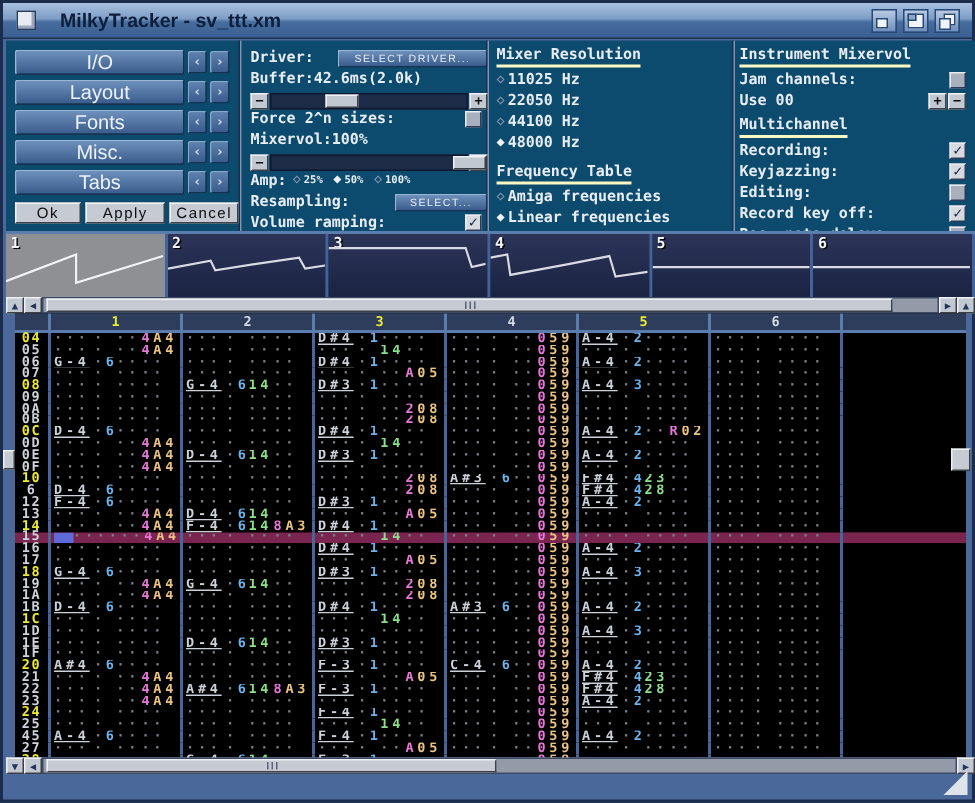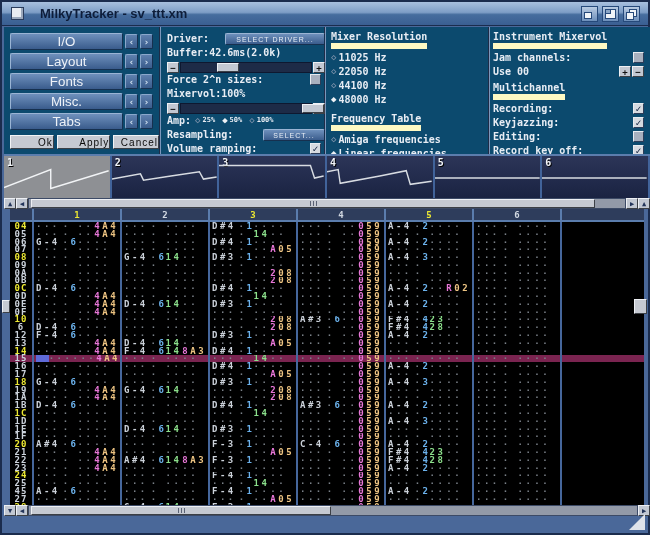--- a/index.html
+++ b/index.html
@@ -28,21 +28,21 @@
   .srow { display:flex; align-items:flex-start; height:13px; margin-top:1px; white-space:nowrap; }
   .tabcol { left:0; width:155px; padding:6px 0 0 6px; }
   .tabrow { display:flex; align-items:center; margin-bottom:3px; }
   .tabbtn { width:113px; height:17px; text-align:center; line-height:16px;
     background:linear-gradient(#6e90bc,#3a5c8c); color:#eef2f8;
     border:1px solid; border-color:#9ab4d4 #16304f #16304f #9ab4d4; border-radius:2px; }
   .arrbtn { width:13px; height:15px; margin-left:2px; text-align:center; line-height:14px;
     background:linear-gradient(#5e80ae,#3a5c8c); color:#cfe0f0; font-size:9px;
     border:1px solid; border-color:#8aa8cc #16304f #16304f #8aa8cc; border-radius:2px; }
   .okrow { display:flex; gap:3px; margin-top:5px; }
-  .graybtn { height:14px; background:#c6cad2; color:#0a0a0a; text-align:right;
+  .graybtn { height:14px; background:#c6cad2; color:#0a0a0a; text-align:center;
     line-height:13px; font-size:10px; border:1px solid; letter-spacing:1px;
     border-color:#f2f4f6 #3c4046 #3c4046 #f2f4f6; }
   .drvcol { left:158px; width:165px; padding:5px 2px 0 5px; }
   .smallbtn { background:linear-gradient(#6e90bc,#3a5c8c); color:#e8eef6;
     font-size:7px; letter-spacing:1px; text-align:center;
     border:1px solid; border-color:#9ab4d4 #16304f #16304f #9ab4d4; border-radius:2px; }
   .slider { display:flex; align-items:center; height:12px; margin:1px 0; }
   .slbtn { width:12px; height:11px; background:#c2c8d2; color:#111; font-size:9px;
     line-height:10px; text-align:center; border:1px solid;
     border-color:#eef0f4 #3c4046 #3c4046 #eef0f4; }
@@ -52,21 +52,21 @@
     border:1px solid; border-color:#eef0f4 #3c4046 #3c4046 #eef0f4; }
   .chk { width:11px; height:11px; background:#a8b0be; border:1px solid;
     border-color:#e8ecf0 #2c3c58 #2c3c58 #e8ecf0; font-size:10px; line-height:10px;
     text-align:center; color:#142440; }
   .chk.on { background:#d6dae0; }
   .radio { font-size:9px; margin-right:2px; color:#7habc; color:#76central; }
   .rad-off { color:#8094ac; } .rad-on { color:#eef2f6; }
   .tiny { font-size:7px; letter-spacing:0; }
   .mixcol { left:323px; width:164px; padding:4px 2px 0 4px; }
   .inscol { left:487px; width:159px; padding:4px 2px 0 2px; }
-  .uhead { display:inline-block; border-bottom:6px solid #fef9c3; padding-bottom:1px;
+  .uhead { display:inline-block; border-bottom:2px solid #fef9c3; padding-bottom:1px;
     margin-bottom:2px; white-space:nowrap; }
   .pushr { margin-left:auto; margin-right:4px; }
   .pmbtn { width:12px; height:11px; background:#c2c8d2; color:#111; font-size:9px;
     line-height:10px; text-align:center; border:1px solid;
     border-color:#eef0f4 #3c4046 #3c4046 #eef0f4; }
   
   .samples { position:absolute; left:2px; top:152px; width:646px; height:44px;
     background:#2e3d5f; border-top:2px solid #5b7dad; display:flex; }
   .sample { flex:1; position:relative; border-right:2px solid #41639a;
     background:linear-gradient(#2c3558,#1a2342); }

